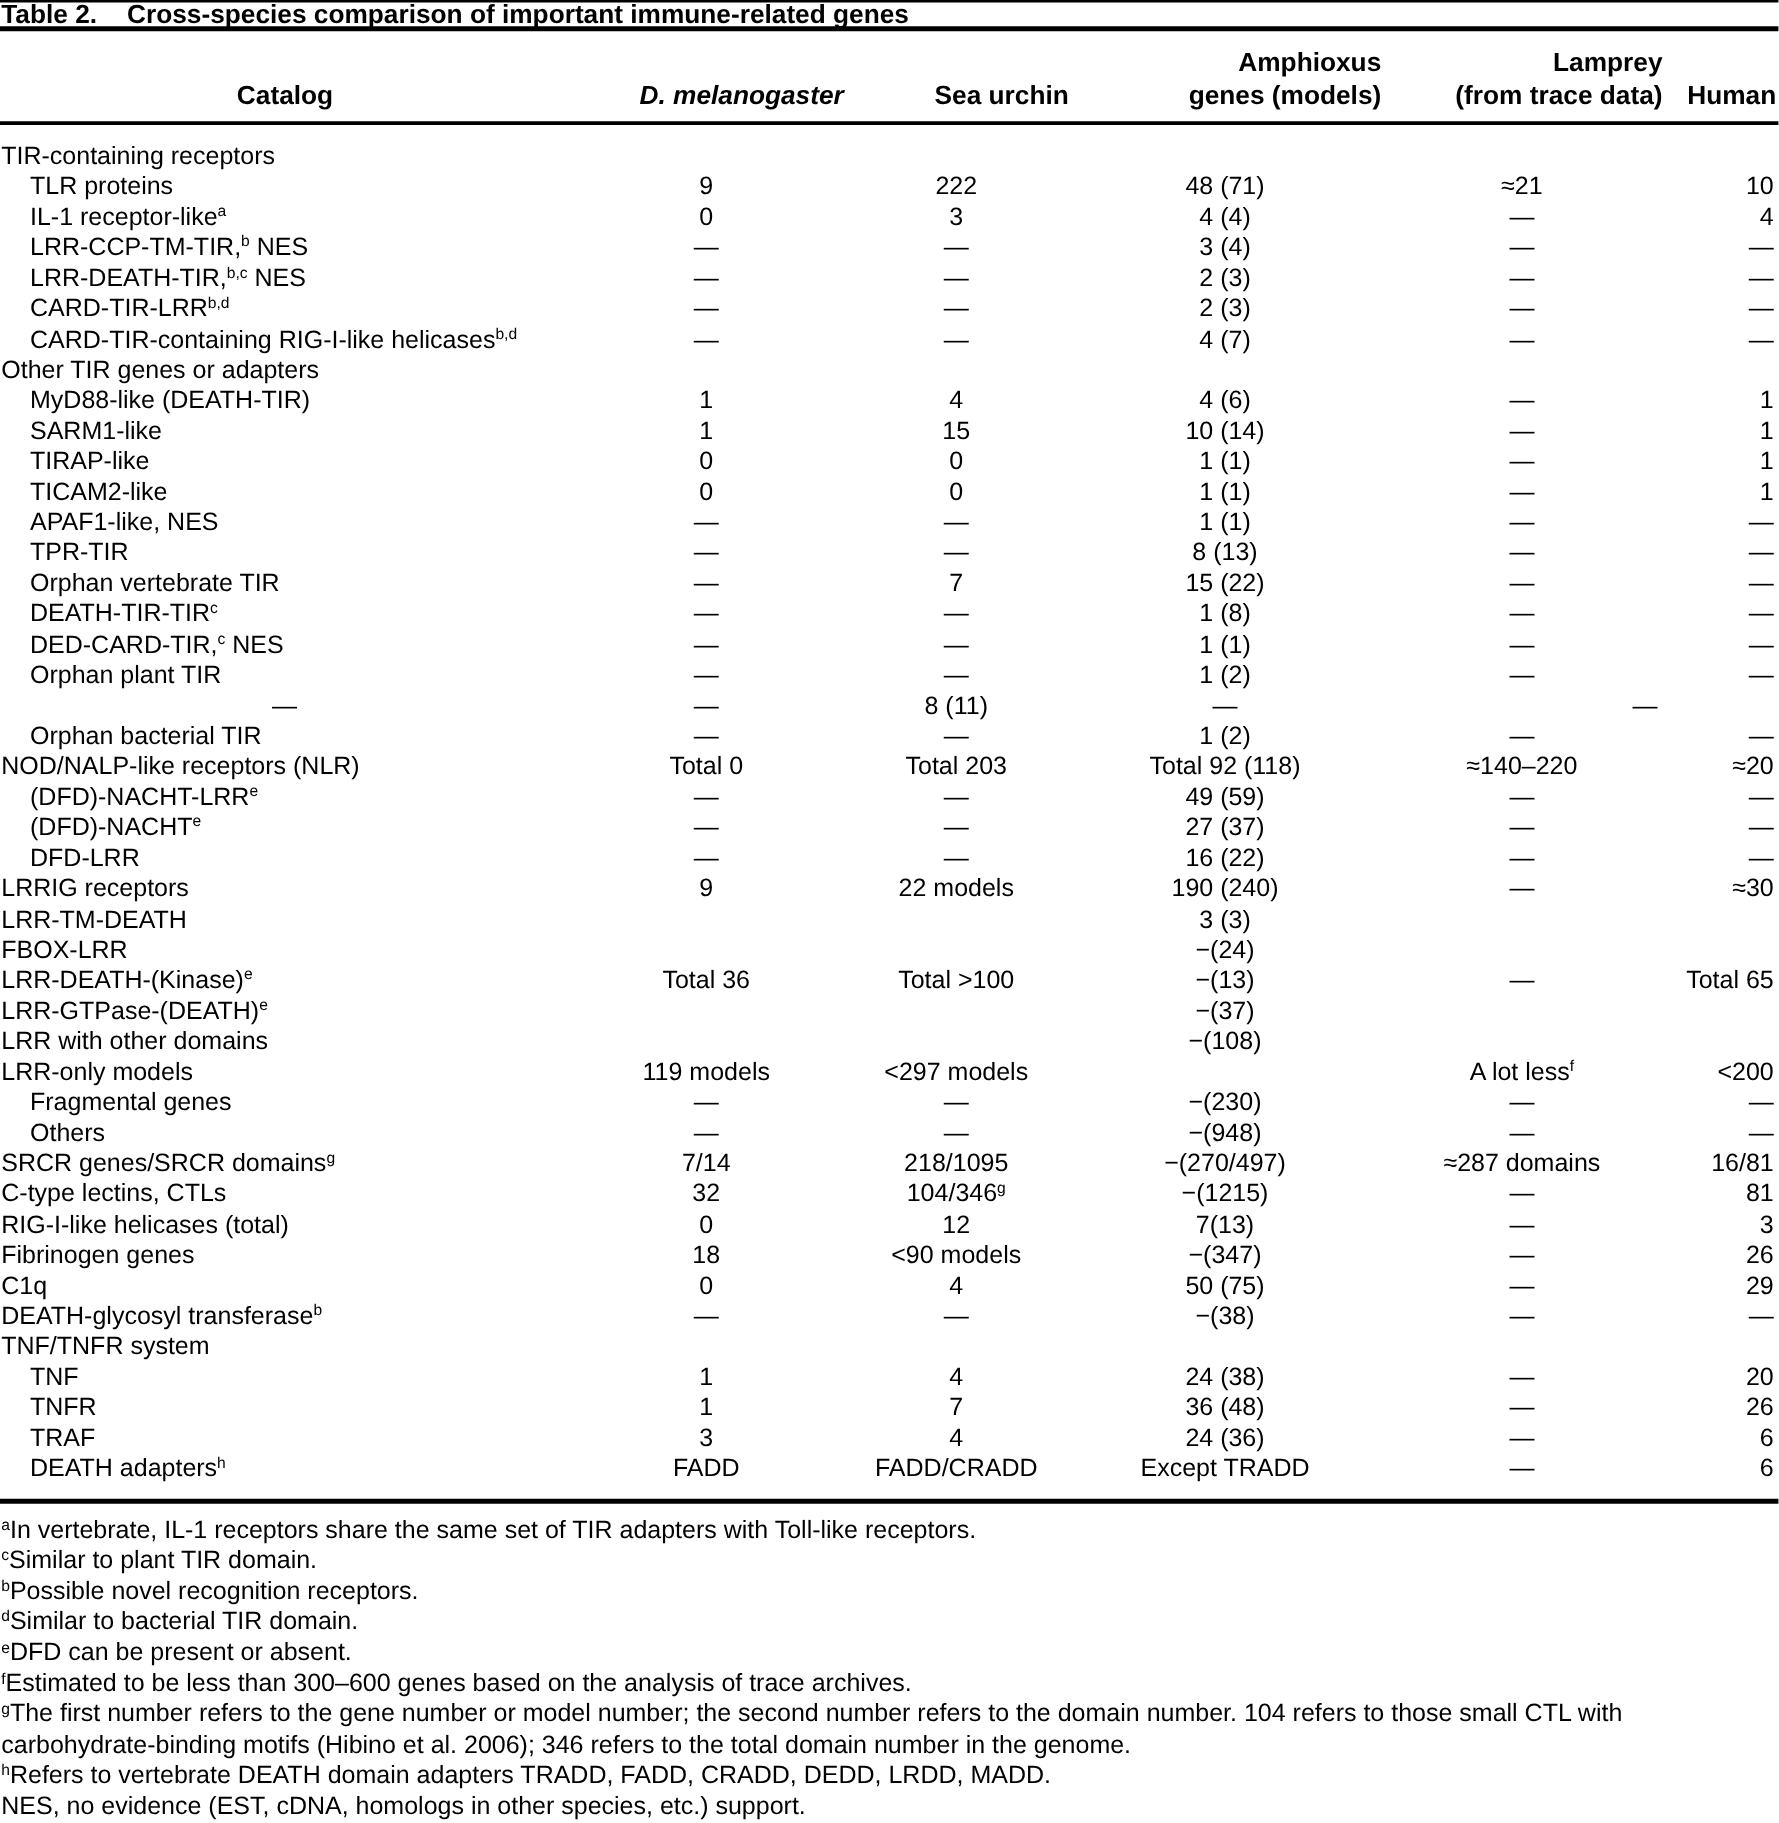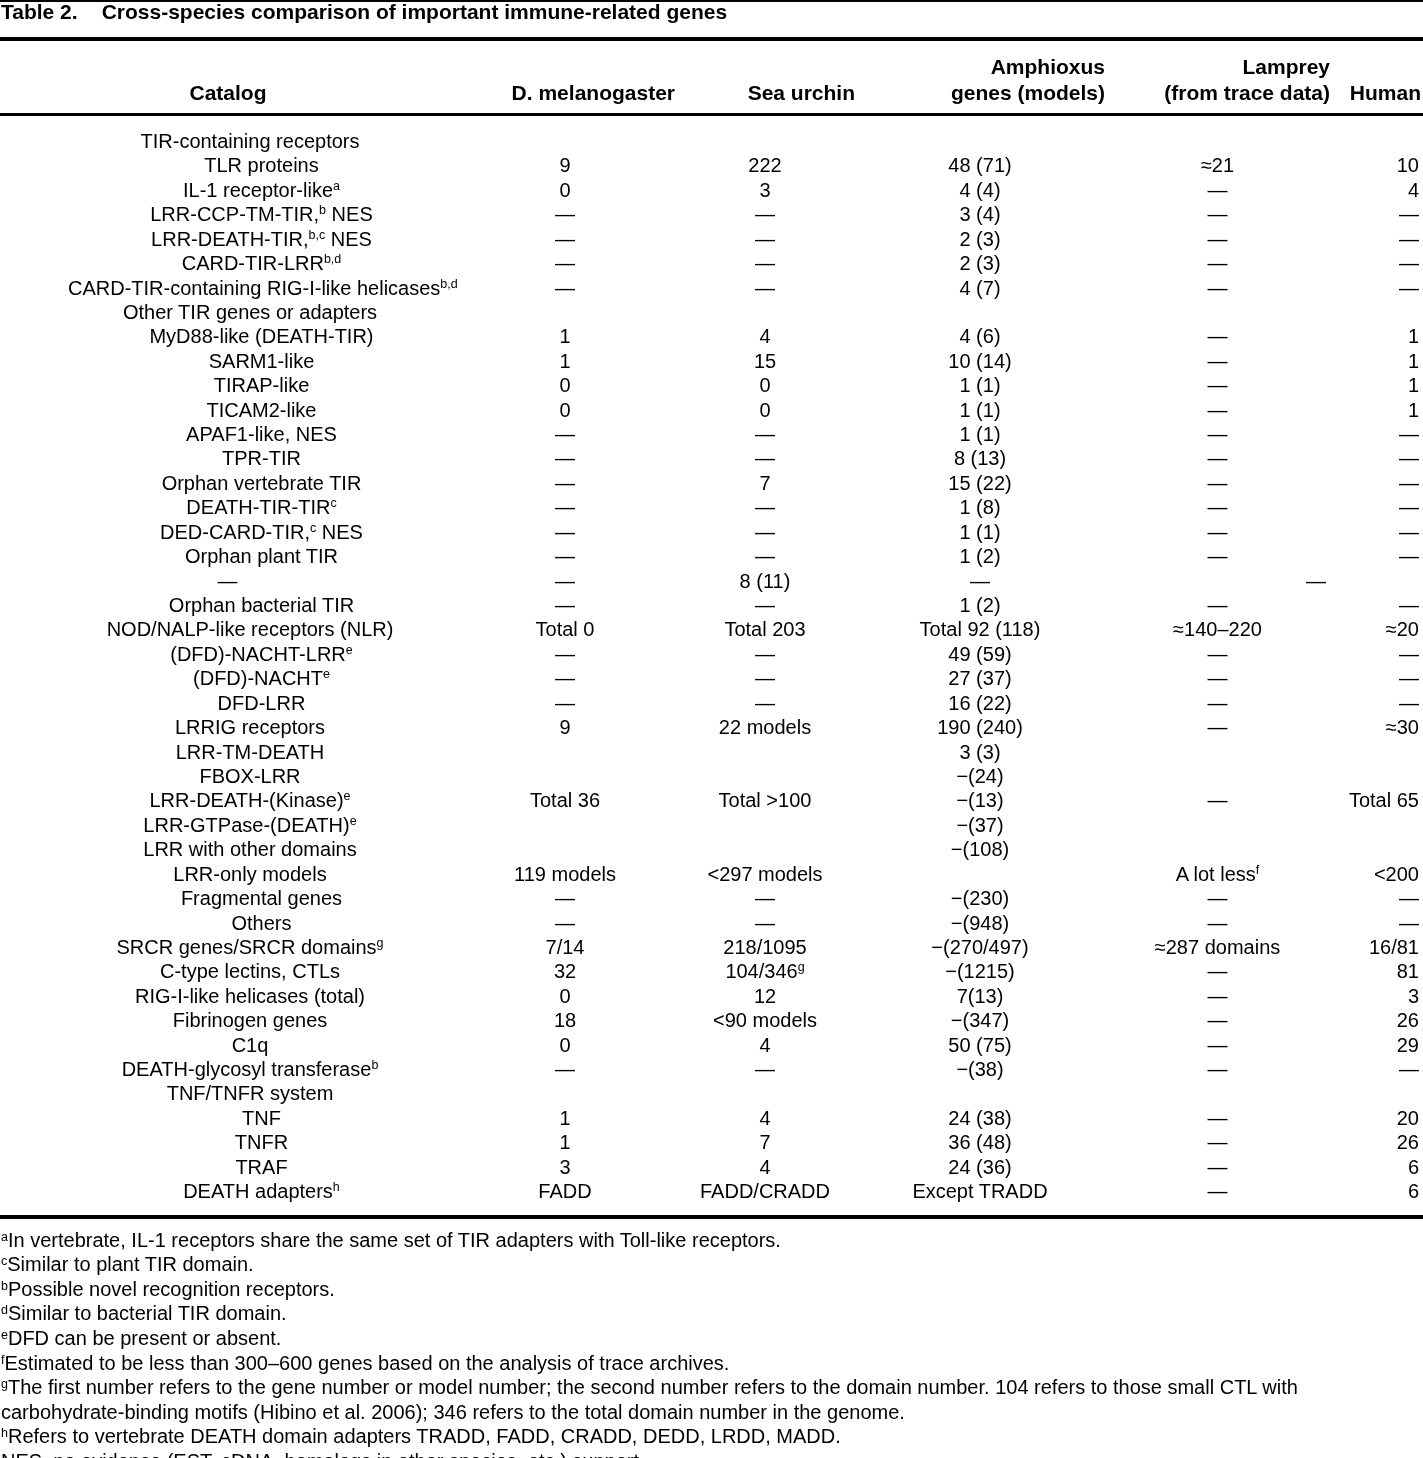--- a/index.html
+++ b/index.html
@@ -8,21 +8,21 @@
     width: 1423px;
     height: 1458px;
     background: #ffffff;
     color: #000000;
     font-family: "Liberation Sans", sans-serif;
     overflow: hidden;
     box-sizing: border-box;
   }
   .toprule { height: 2px; background: #000; width: 100%; }
   .title {
-    height: 35px;
+    height: 19px;
     line-height: 19px;
     font-size: 21px;
     white-space: nowrap;
     padding-left: 1px;
   }
   .title-num { font-weight: 700; }
   .title-cap { font-weight: 700; margin-left: 24px; }
   .rule-thick { height: 4px; background: #000; width: 100%; }
   .rule-mid   { height: 3px; background: #000; width: 100%; }
 
@@ -35,26 +35,26 @@
     align-items: end;
     height: 72px;
     padding-bottom: 7px;
     font-weight: 700;
     font-size: 21px;
   }
   .hcell { text-align: right; line-height: 26px; }
   .hcell.left  { text-align: center; padding-left: 1px; }
   .hcell.right { text-align: right; padding-right: 2px; }
   .hcell .hline { display: block; }
-  .italic { }
+  .italic { font-style: italic; }
 
   .tbody { padding-top: 13px; padding-bottom: 11px; }
   .row { height: 24.43px; line-height: 24.43px; font-size: 20px; }
   .cell { text-align: center; white-space: nowrap; overflow: visible; }
-  .cell.label { text-align: center; padding-left: 1px; margin-left: 44px; }
+  .cell.label { text-align: left; padding-left: 1px; }
   .cell.label.indent { padding-left: 24px; }
   .cell.human { text-align: right; padding-right: 4px; }
 
   sup {
     font-size: 12.5px;
     line-height: 0;
     vertical-align: baseline;
     position: relative;
     top: -7px;
   }

